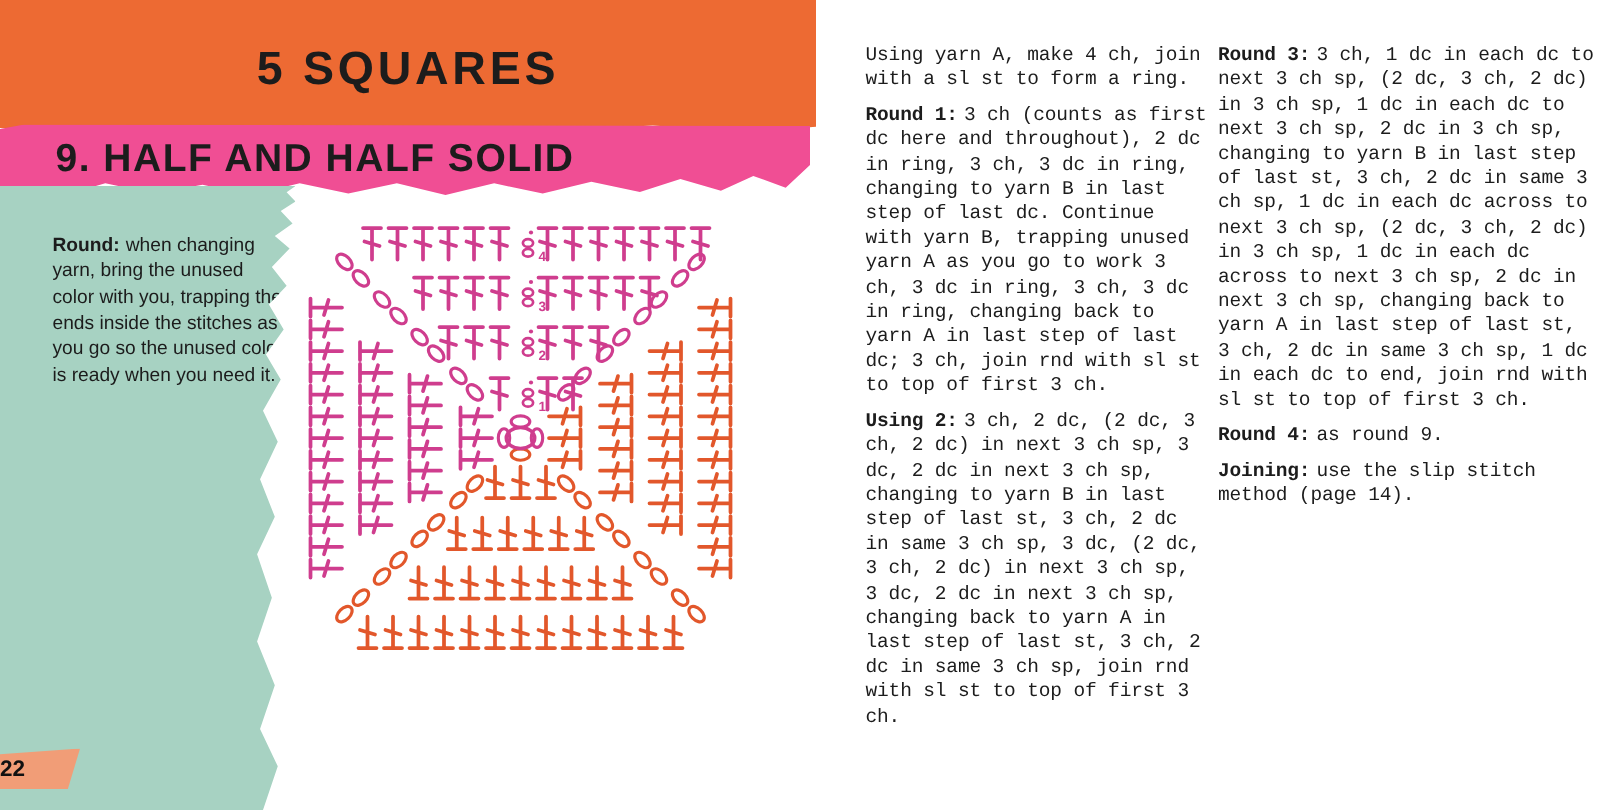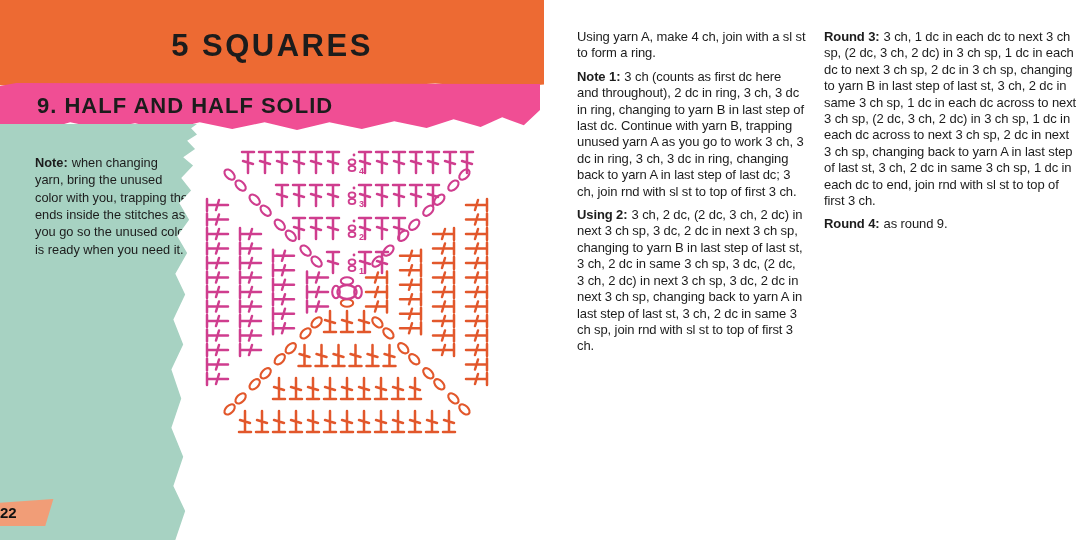--- a/index.html
+++ b/index.html
@@ -32,39 +32,39 @@
     margin:0;font-size:31px;font-weight:900;letter-spacing:2.5px;
     transform:translateY(2px);
   }
   .pink-banner{
     position:absolute;left:0;top:83px;width:540px;height:49px;
     background:var(--pink);
     clip-path:polygon(0 6%,3% 0,100% 2%,100% 55%,97% 86%,93% 70%,89% 90%,84% 74%,79% 92%,73% 78%,67% 94%,61% 80%,55% 96%,49% 80%,43% 94%,37% 80%,31% 96%,25% 82%,19% 94%,13% 80%,8% 96%,4% 84%,0 94%);
     display:flex;align-items:center;
   }
   .pattern-title{
-    margin:0;padding-left:37px;font-size:22px;font-weight:900;letter-spacing:1px;
+    margin:0;padding-left:37px;font-size:26px;font-weight:900;letter-spacing:1px;
     transform:translateY(-2px);
   }
   .teal-panel{
     position:absolute;left:0;top:124px;width:197px;height:416px;
     background:var(--teal);
     clip-path:polygon(0 0,100% 0,97% 1%,100% 2.5%,95% 4%,99% 6%,93% 8%,98% 10%,92% 13%,97% 16%,91% 19%,96% 23%,90% 27%,95% 31%,89% 36%,94% 41%,88% 47%,93% 53%,87% 59%,92% 66%,87% 73%,93% 80%,88% 87%,94% 93%,89% 100%,0 100%);
   }
   .note{
     position:absolute;left:35px;top:17px;width:154px;
     font-size:12.8px;line-height:17.4px;
   }
   .note strong{margin-right:4px;}
   #chart-svg{position:absolute;left:185px;top:129px;}
 
   .col{position:absolute;top:29px;font-size:13px;line-height:16.4px;letter-spacing:-0.1px;}
   .col-1{left:37px;width:229px;}
-  .col-2{left:272px;width:254px;margin-left:12px;}
-  .col p{margin:0 0 7px 0;}
+  .col-2{left:272px;width:254px;}
+  .col p{margin:0 0 7px 0;font-family:Liberation Mono, monospace;}
   .col strong{margin-right:4px;}
   .col strong:empty{margin-right:0;}
 
   .tab{
     position:absolute;display:flex;align-items:center;
     font-weight:bold;font-size:15px;color:#111;
   }
   .tab-left{
     left:0;top:499px;width:58px;height:27px;background:var(--salmon);
     clip-path:polygon(0 14%,92% 0,78% 100%,0 100%);
@@ -84,21 +84,21 @@
   <div class="orange-header">
     <h1 class="chapter-title">5 SQUARES</h1>
   </div>
 
   <div class="pink-banner">
     <h2 class="pattern-title">9. HALF AND HALF SOLID</h2>
   </div>
 
   <div class="teal-panel">
     <p class="note">
-      <strong>Note:</strong><span>when changing yarn, bring the unused color with you, trapping the ends inside the stitches as you go so the unused color is ready when you need it.</span>
+      <strong>Round:</strong><span>when changing yarn, bring the unused color with you, trapping the ends inside the stitches as you go so the unused color is ready when you need it.</span>
     </p>
   </div>
 
   <svg id="chart-svg" width="332" height="326" viewBox="0 0 332 326">
       <path d="M-6 0H6M0 0V21M-5 9L5 12" transform="translate(148 123) rotate(0)" stroke="#cf3d8e" stroke-width="2.5" fill="none" stroke-linecap="round"></path>
       <path d="M-6 0H6M0 0V21M-5 9L5 12" transform="translate(180 123) rotate(0)" stroke="#cf3d8e" stroke-width="2.5" fill="none" stroke-linecap="round"></path>
       <path d="M-6 0H6M0 0V21M-5 9L5 12" transform="translate(197 123) rotate(0)" stroke="#cf3d8e" stroke-width="2.5" fill="none" stroke-linecap="round"></path>
       <path d="M-6 0H6M0 0V21M-5 9L5 12" transform="translate(145 203) rotate(180)" stroke="#e2572b" stroke-width="2.5" fill="none" stroke-linecap="round"></path>
       <path d="M-6 0H6M0 0V21M-5 9L5 12" transform="translate(162 203) rotate(180)" stroke="#e2572b" stroke-width="2.5" fill="none" stroke-linecap="round"></path>
       <path d="M-6 0H6M0 0V21M-5 9L5 12" transform="translate(179 203) rotate(180)" stroke="#e2572b" stroke-width="2.5" fill="none" stroke-linecap="round"></path>
@@ -280,29 +280,32 @@
   </div>
 </div>
 
 <div class="page right-page">
 
   <div class="col col-1">
     <p>
       <strong></strong><span>Using yarn A, make 4 ch, join with a sl st to form a ring.</span>
     </p>
     <p>
-      <strong>Note 1:</strong><span>3 ch (counts as first dc here and throughout), 2 dc in ring, 3 ch, 3 dc in ring, changing to yarn B in last step of last dc. Continue with yarn B, trapping unused yarn A as you go to work 3 ch, 3 dc in ring, 3 ch, 3 dc in ring, changing back to yarn A in last step of last dc; 3 ch, join rnd with sl st to top of first 3 ch.</span>
+      <strong>Round 1:</strong><span>3 ch (counts as first dc here and throughout), 2 dc in ring, 3 ch, 3 dc in ring, changing to yarn B in last step of last dc. Continue with yarn B, trapping unused yarn A as you go to work 3 ch, 3 dc in ring, 3 ch, 3 dc in ring, changing back to yarn A in last step of last dc; 3 ch, join rnd with sl st to top of first 3 ch.</span>
     </p>
     <p>
       <strong>Using 2:</strong><span>3 ch, 2 dc, (2 dc, 3 ch, 2 dc) in next 3 ch sp, 3 dc, 2 dc in next 3 ch sp, changing to yarn B in last step of last st, 3 ch, 2 dc in same 3 ch sp, 3 dc, (2 dc, 3 ch, 2 dc) in next 3 ch sp, 3 dc, 2 dc in next 3 ch sp, changing back to yarn A in last step of last st, 3 ch, 2 dc in same 3 ch sp, join rnd with sl st to top of first 3 ch.</span>
     </p>
   </div>
 
   <div class="col col-2">
     <p>
       <strong>Round 3:</strong><span>3 ch, 1 dc in each dc to next 3 ch sp, (2 dc, 3 ch, 2 dc) in 3 ch sp, 1 dc in each dc to next 3 ch sp, 2 dc in 3 ch sp, changing to yarn B in last step of last st, 3 ch, 2 dc in same 3 ch sp, 1 dc in each dc across to next 3 ch sp, (2 dc, 3 ch, 2 dc) in 3 ch sp, 1 dc in each dc across to next 3 ch sp, 2 dc in next 3 ch sp, changing back to yarn A in last step of last st, 3 ch, 2 dc in same 3 ch sp, 1 dc in each dc to end, join rnd with sl st to top of first 3 ch.</span>
     </p>
     <p>
       <strong>Round 4:</strong><span>as round 9.</span>
     </p>
+    <p>
+      <strong>Joining:</strong><span>use the slip stitch method (page 14).</span>
+    </p>
   </div>
 
 </div>
 
 </body></html>

